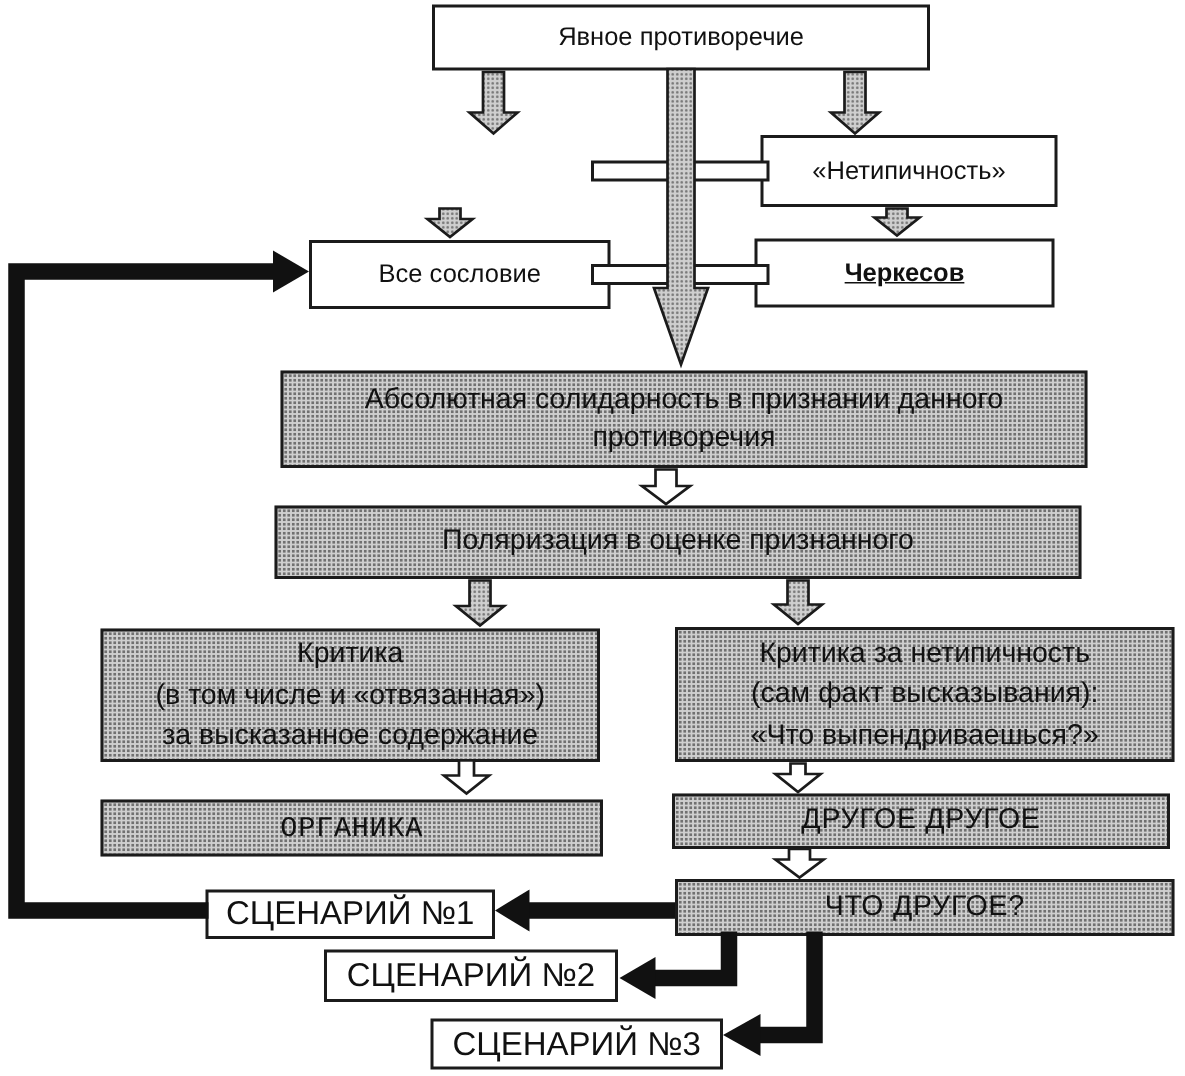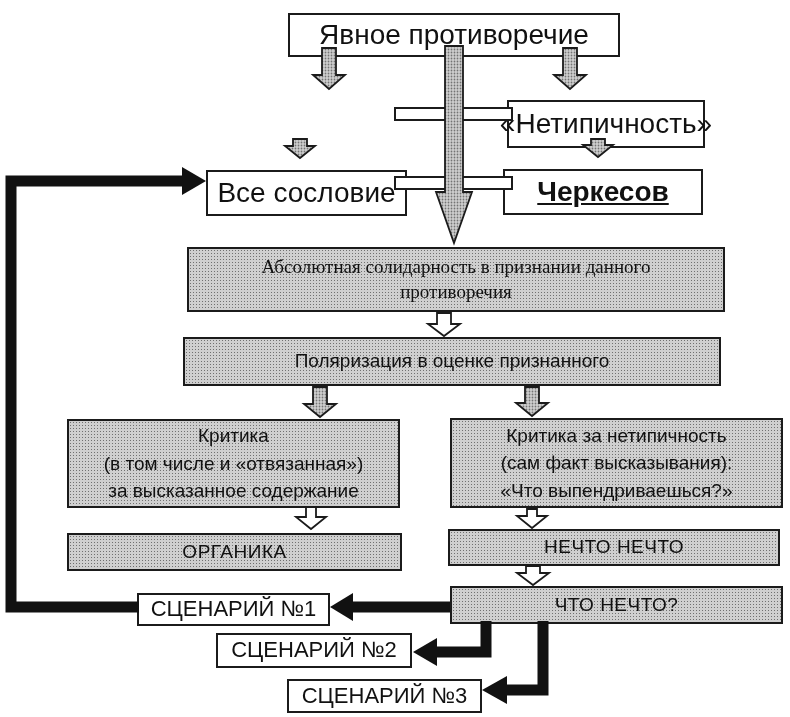--- a/index.html
+++ b/index.html
@@ -12,58 +12,58 @@
     position:absolute;box-sizing:border-box;z-index:1;
     border:2px solid #1b1b1b;background:#ffffff;
     display:flex;align-items:center;justify-content:center;
     text-align:center;white-space:pre-line;line-height:1.3;
   }
   .gray{
     background-color:#cfcfcf;
     background-image:radial-gradient(circle, rgba(35,35,35,0.55) 0.9px, transparent 1px);
     background-size:3px 3px;
   }
-  .s20{font-size:28px;margin-top:10px;}
+  .s20{font-size:17px;}
   .s19{font-size:19px;}
   .s22{font-size:22px;}
   .bold-underline{font-weight:bold;text-decoration:underline;}
   .caps{letter-spacing:0.5px;}
 </style>
 </head>
 <body>
 
 <div class="stage">
 
   <div class="box s20" style="left:288px;top:3px;width:332px;height:44px;">Явное противоречие</div>
 
 
   <div class="box s20" style="left:507px;top:90px;width:198px;height:48px;">«Нетипичность»</div>
 
   <div class="box s20" style="left:206px;top:160px;width:201px;height:46px;">Все сословие</div>
 
   <div class="box s20 bold-underline" style="left:503px;top:159px;width:200px;height:46px;">Черкесов</div>
 
-  <div class="box gray s19" style="left:187px;top:247px;width:538px;height:65px;padding:0 18px;font-family:Liberation Serif, serif;">Абсолютная солидарность в признании данного
+  <div class="box gray s19" style="left:187px;top:247px;width:538px;height:65px;padding:0 18px;">Абсолютная солидарность в признании данного
 противоречия</div>
 
   <div class="box gray s19" style="left:183px;top:337px;width:538px;height:49px;">Поляризация в оценке признанного</div>
 
   <div class="box gray s19" style="left:67px;top:419px;width:333px;height:89px;line-height:1.45;">Критика
 (в том числе и «отвязанная»)
 за высказанное содержание</div>
 
   <div class="box gray s19" style="left:450px;top:418px;width:333px;height:90px;line-height:1.45;">Критика за нетипичность
 (сам факт высказывания):
 «Что выпендриваешься?»</div>
 
-  <div class="box gray s19 caps" style="left:67px;top:533px;width:335px;height:38px;">ОРГАНИКА</div>
+  <div class="box gray s19 caps" style="left:67px;top:533px;width:335px;height:38px;font-family:Liberation Mono, monospace;">ОРГАНИКА</div>
 
-  <div class="box gray s19 caps" style="left:448px;top:529px;width:332px;height:37px;">НЕЧТО НЕЧТО</div>
+  <div class="box gray s19 caps" style="left:448px;top:529px;width:332px;height:37px;">ДРУГОЕ ДРУГОЕ</div>
 
-  <div class="box gray s19 caps" style="left:450px;top:586px;width:333px;height:38px;">ЧТО НЕЧТО?</div>
+  <div class="box gray s19 caps" style="left:450px;top:586px;width:333px;height:38px;">ЧТО ДРУГОЕ?</div>
 
   <div class="box s22" style="left:137px;top:593px;width:193px;height:33px;text-align:center;">СЦЕНАРИЙ №1</div>
 
   <div class="box s22" style="left:216px;top:633px;width:196px;height:35px;">СЦЕНАРИЙ №2</div>
 
   <div class="box s22" style="left:287px;top:679px;width:195px;height:34px;">СЦЕНАРИЙ №3</div>
 
   <svg class="layer" width="790" height="717" viewBox="0 0 790 717">
     <defs>
       <pattern id="ht" width="3" height="3" patternUnits="userSpaceOnUse">

